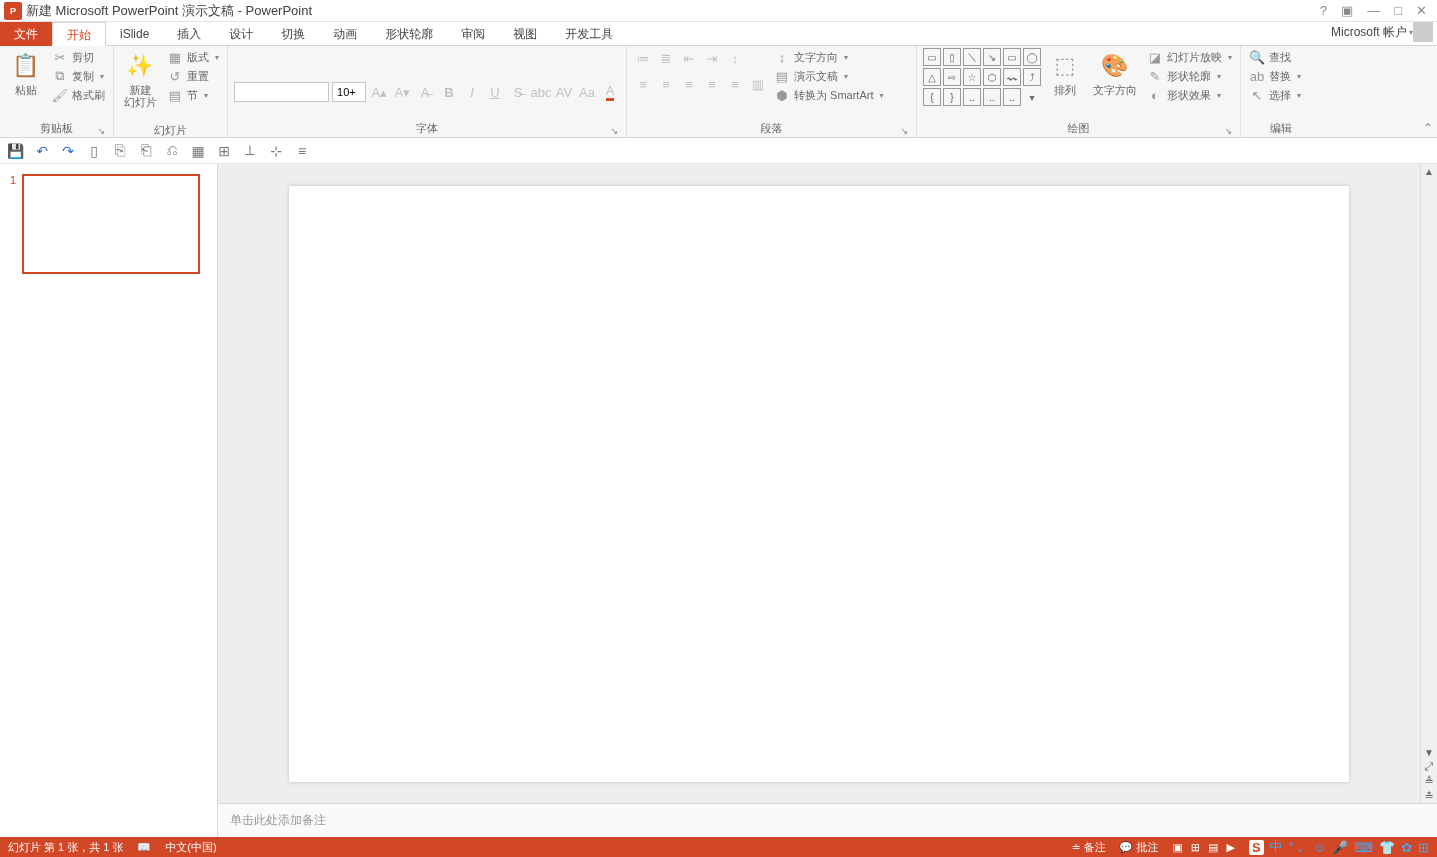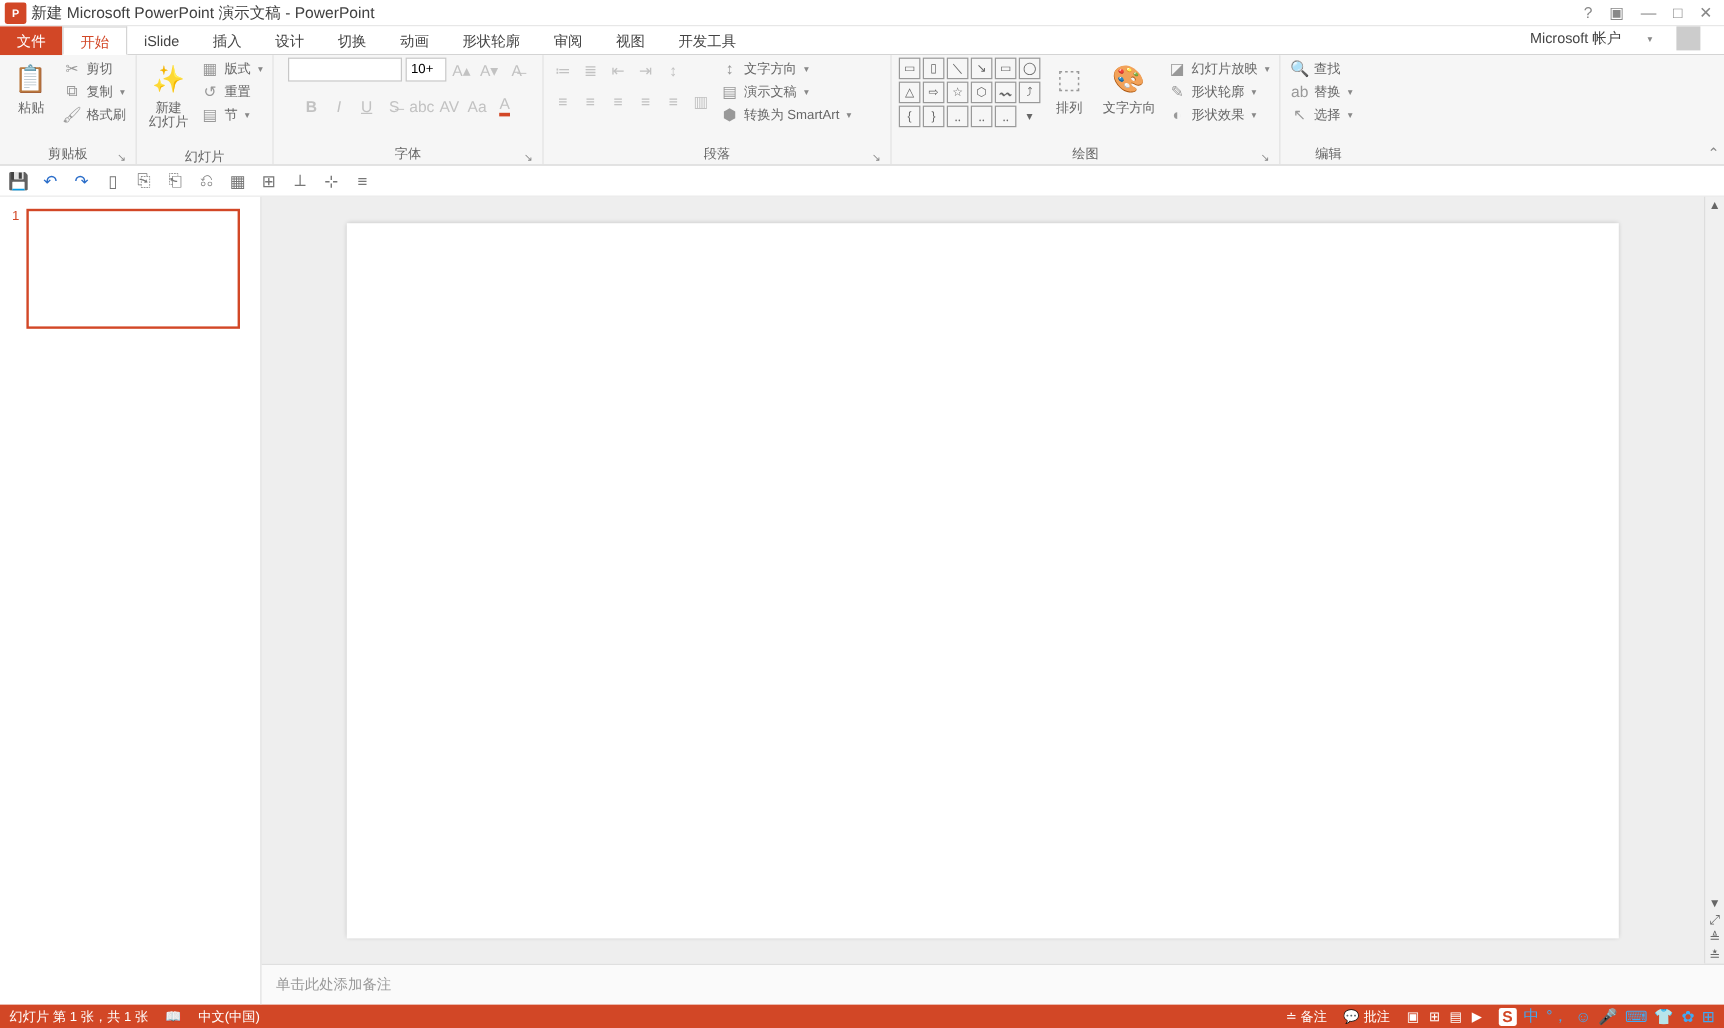--- a/index.html
+++ b/index.html
@@ -11,21 +11,21 @@
 .titlebar .title { flex: 1; text-align: left; font-size: 13px; color: #404040; }
 .titlebar .win-controls { display: flex; gap: 14px; padding-right: 10px; color: #888; font-size: 13px; }
 .titlebar .win-controls span { cursor: pointer; }
 
 
 .tabs-row { height: 24px; display: flex; align-items: flex-start; background: #fff; border-bottom: 1px solid #d4d4d4; }
 .tab { padding: 0 14px; height: 24px; line-height: 24px; font-size: 12px; color: #444; cursor: pointer; }
 .tab.file { background: #d24726; color: #fff; }
 .tab.active { background: #fff; color: #d24726; border: 1px solid #d4d4d4; border-bottom: 1px solid #fff; margin-bottom: -1px; }
 .tabs-row .spacer { flex: 1; }
-.account { font-size: 12px; color: #444; padding-right: 20px; display: flex; align-items: center; gap: 20px; }
+.account { font-size: 12px; color: #444; padding-right: 4px; display: flex; align-items: center; gap: 0; }
 .account .avatar { width: 20px; height: 20px; background: #ccc; }
 
 
 .ribbon { height: 92px; display: flex; background: #f6f6f6; border-bottom: 1px solid #d4d4d4; position: relative; }
 .ribbon-group { border-right: 1px solid #e1e1e1; display: flex; flex-direction: column; padding: 2px 6px 0 6px; }
 .ribbon-group .body { flex: 1; display: flex; align-items: flex-start; gap: 4px; }
 .ribbon-group .label { height: 16px; text-align: center; font-size: 11px; color: #666; position: relative; margin-top: 13px; }
 .dlauncher { position: absolute; right: 2px; bottom: 1px; font-size: 9px; color: #888; cursor: pointer; }
 
 .big-btn { display: flex; flex-direction: column; align-items: center; gap: 2px; padding: 2px 4px; cursor: pointer; min-width: 40px; }
@@ -161,21 +161,21 @@
             <span class="ic">▤</span>
             <span>节</span>
             <span class="caret">▾</span>
           </div>
       </div>
     </div>
     <div class="label"><span>幻灯片</span></div>
   </div>
 
   <div class="ribbon-group font-group" style="min-width:225px">
-    <div class="body" style="flex-direction:column;align-items:center">
+    <div class="body" style="align-items:flex-end">
       <div class="row1">
         <input class="fname" value="" style="">
         <input class="fsize" value="10+" style="">
         <div class="mini-btn dim">A▴</div>
         <div class="mini-btn dim">A▾</div>
         <div class="mini-btn dim">A̶</div>
       </div>
       <div class="row1">
         <div class="mini-btn dim">
             <b>B</b>

